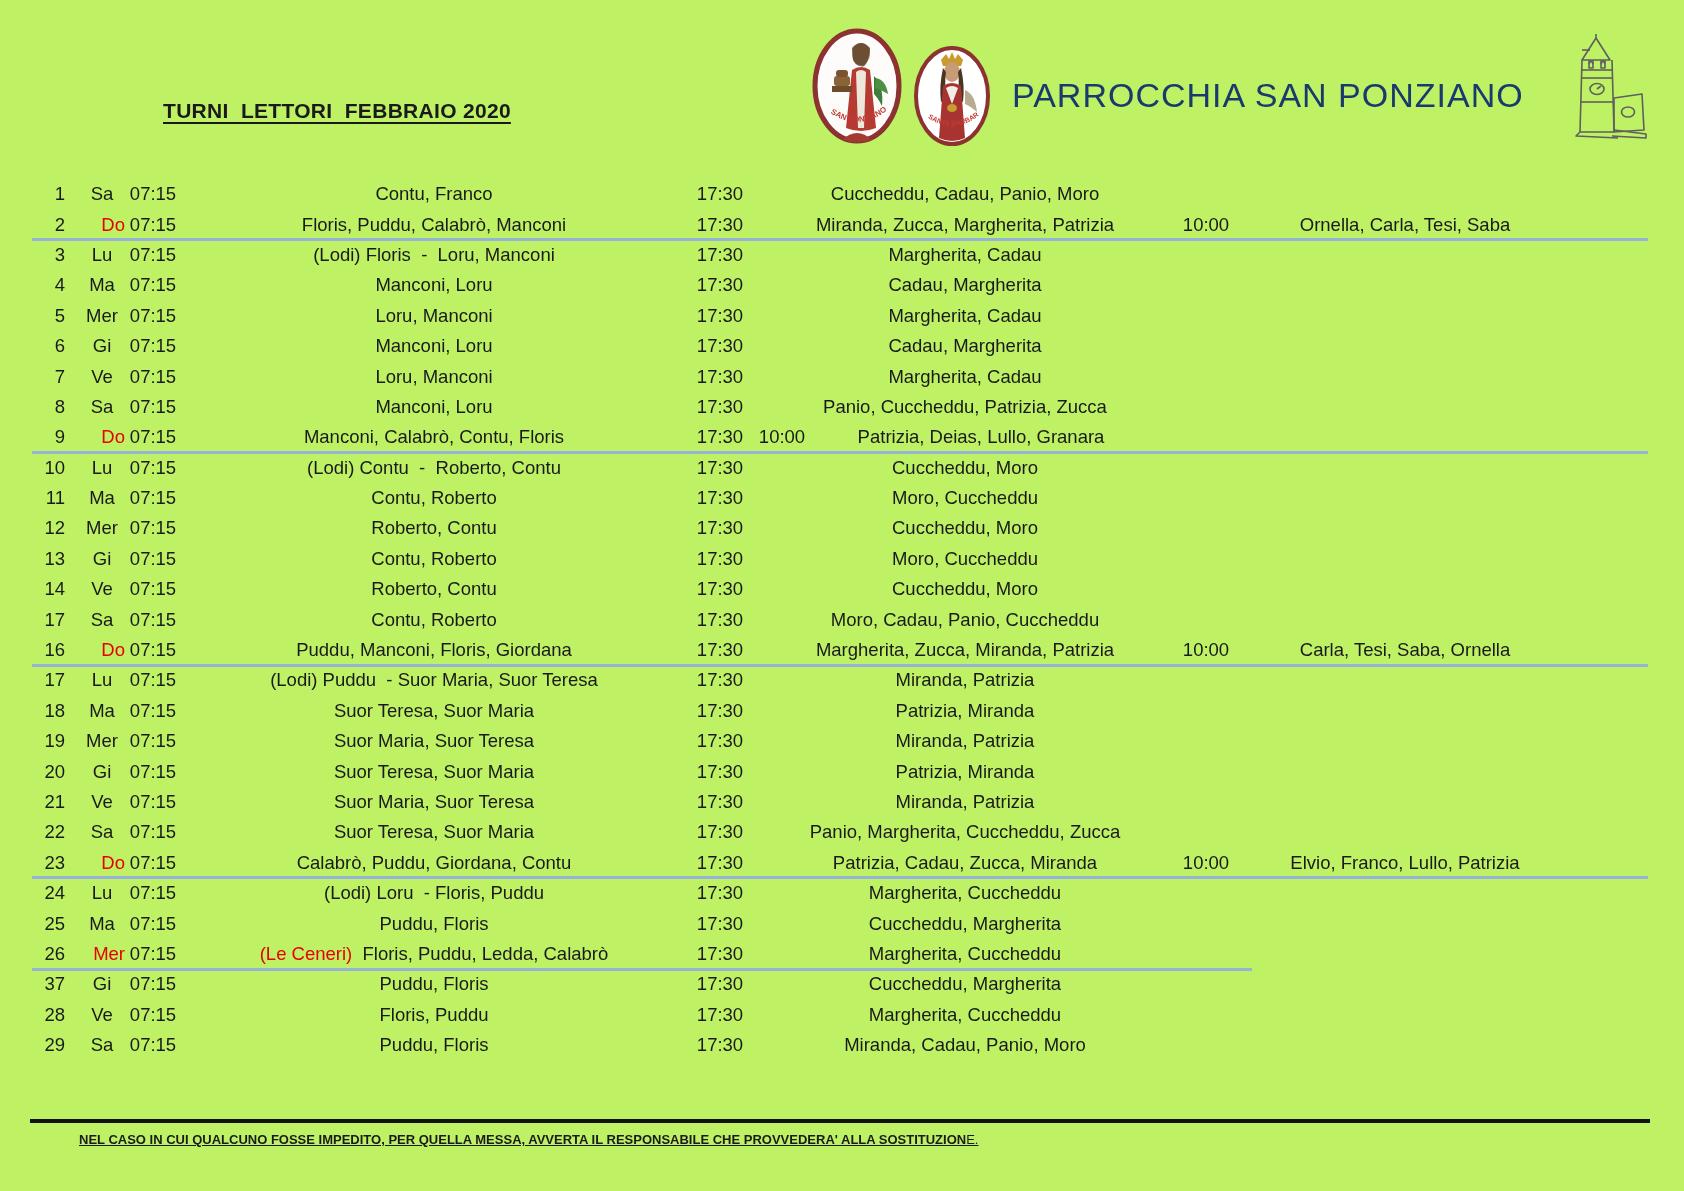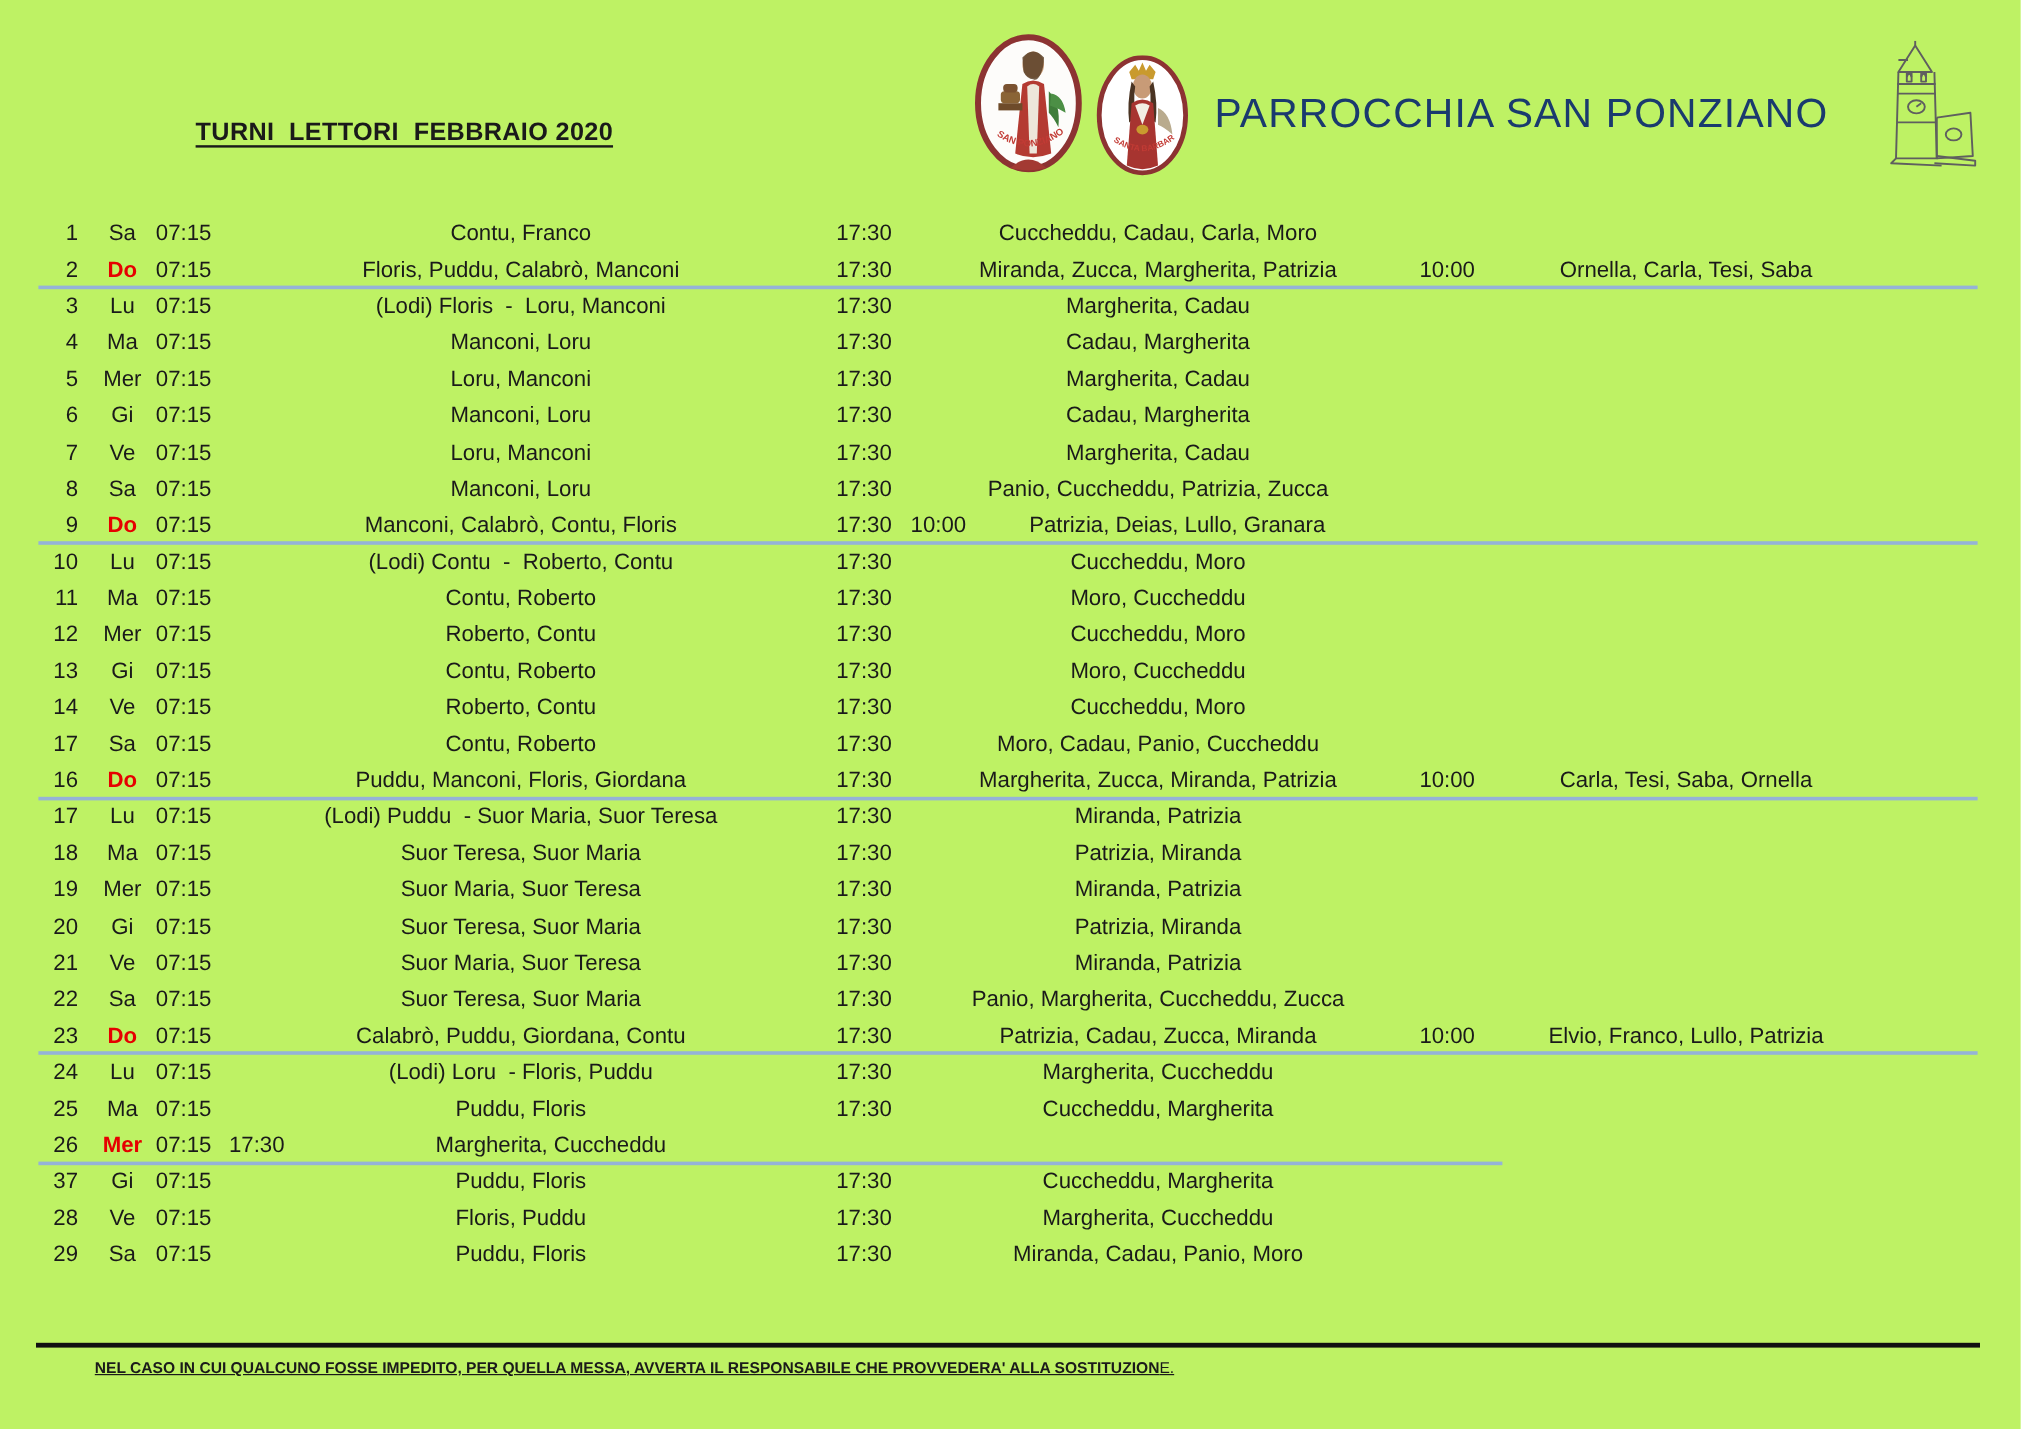--- a/index.html
+++ b/index.html
@@ -17,21 +17,21 @@
   .row{position:relative;display:flex;align-items:center;height:30.4px;font-size:18.5px;}
   .c{flex:none;text-align:center;white-space:pre;overflow:visible;}
   .num{width:44px;text-align:right;padding-right:14px;box-sizing:border-box;}
   .day{width:46px;}
   .t1{width:56px;}
   .morning{width:506px;}
   .t2{width:66px;}
   .evening{width:424px;}
   .t3{width:58px;}
   .extra{width:340px;}
-  .red{color:#e60000;font-weight:bold;}
+  .red{color:#e60000;font-weight:normal;text-align:right;}
   .sep{position:absolute;left:-3px;bottom:-1.5px;height:3px;background:#95b3d7;}
   .sep.full{width:1616px;}
   .sep.partial{width:1220px;}
   .bottom-rule{position:absolute;left:30px;top:1119px;width:1620px;height:4px;background:#111;}
   .note{position:absolute;left:79px;top:1132px;font-size:13px;white-space:nowrap;text-decoration:underline;}
   .note b{font-weight:bold;}
   .note .tail{font-weight:normal;}
 </style>
 </head>
 <body>
@@ -98,21 +98,21 @@
     </g>
   </svg>
 
   <div class="table" id="rows">
       <div class="row">
         <span class="c num">1</span>
         <span class="c day">Sa</span>
         <span class="c t1">07:15</span>
         <span class="c morning">Contu, Franco</span>
         <span class="c t2">17:30</span>
-        <span class="c evening">Cuccheddu, Cadau, Carla, Moro</span>
+        <span class="c evening">Cuccheddu, Cadau, Panio, Moro</span>
         <span class="c t3"></span>
         <span class="c extra"></span>
       </div>
       <div class="row">
         <span class="c num">2</span>
         <span class="c day red">Do</span>
         <span class="c t1">07:15</span>
         <span class="c morning">Floris, Puddu, Calabrò, Manconi</span>
         <span class="c t2">17:30</span>
         <span class="c evening">Miranda, Zucca, Margherita, Patrizia</span>
@@ -349,20 +349,21 @@
         <span class="c morning">Puddu, Floris</span>
         <span class="c t2">17:30</span>
         <span class="c evening">Cuccheddu, Margherita</span>
         <span class="c t3"></span>
         <span class="c extra"></span>
       </div>
       <div class="row">
         <span class="c num">26</span>
         <span class="c day red">Mer</span>
         <span class="c t1">07:15</span>
+        <span class="c morning"><span class="red">(Le Ceneri)</span>  Floris, Puddu, Ledda, Calabrò</span>
         <span class="c t2">17:30</span>
         <span class="c evening">Margherita, Cuccheddu</span>
         <span class="c t3"></span>
         <span class="c extra"></span>
         <div class="sep partial"></div>
       </div>
       <div class="row">
         <span class="c num">37</span>
         <span class="c day">Gi</span>
         <span class="c t1">07:15</span>

